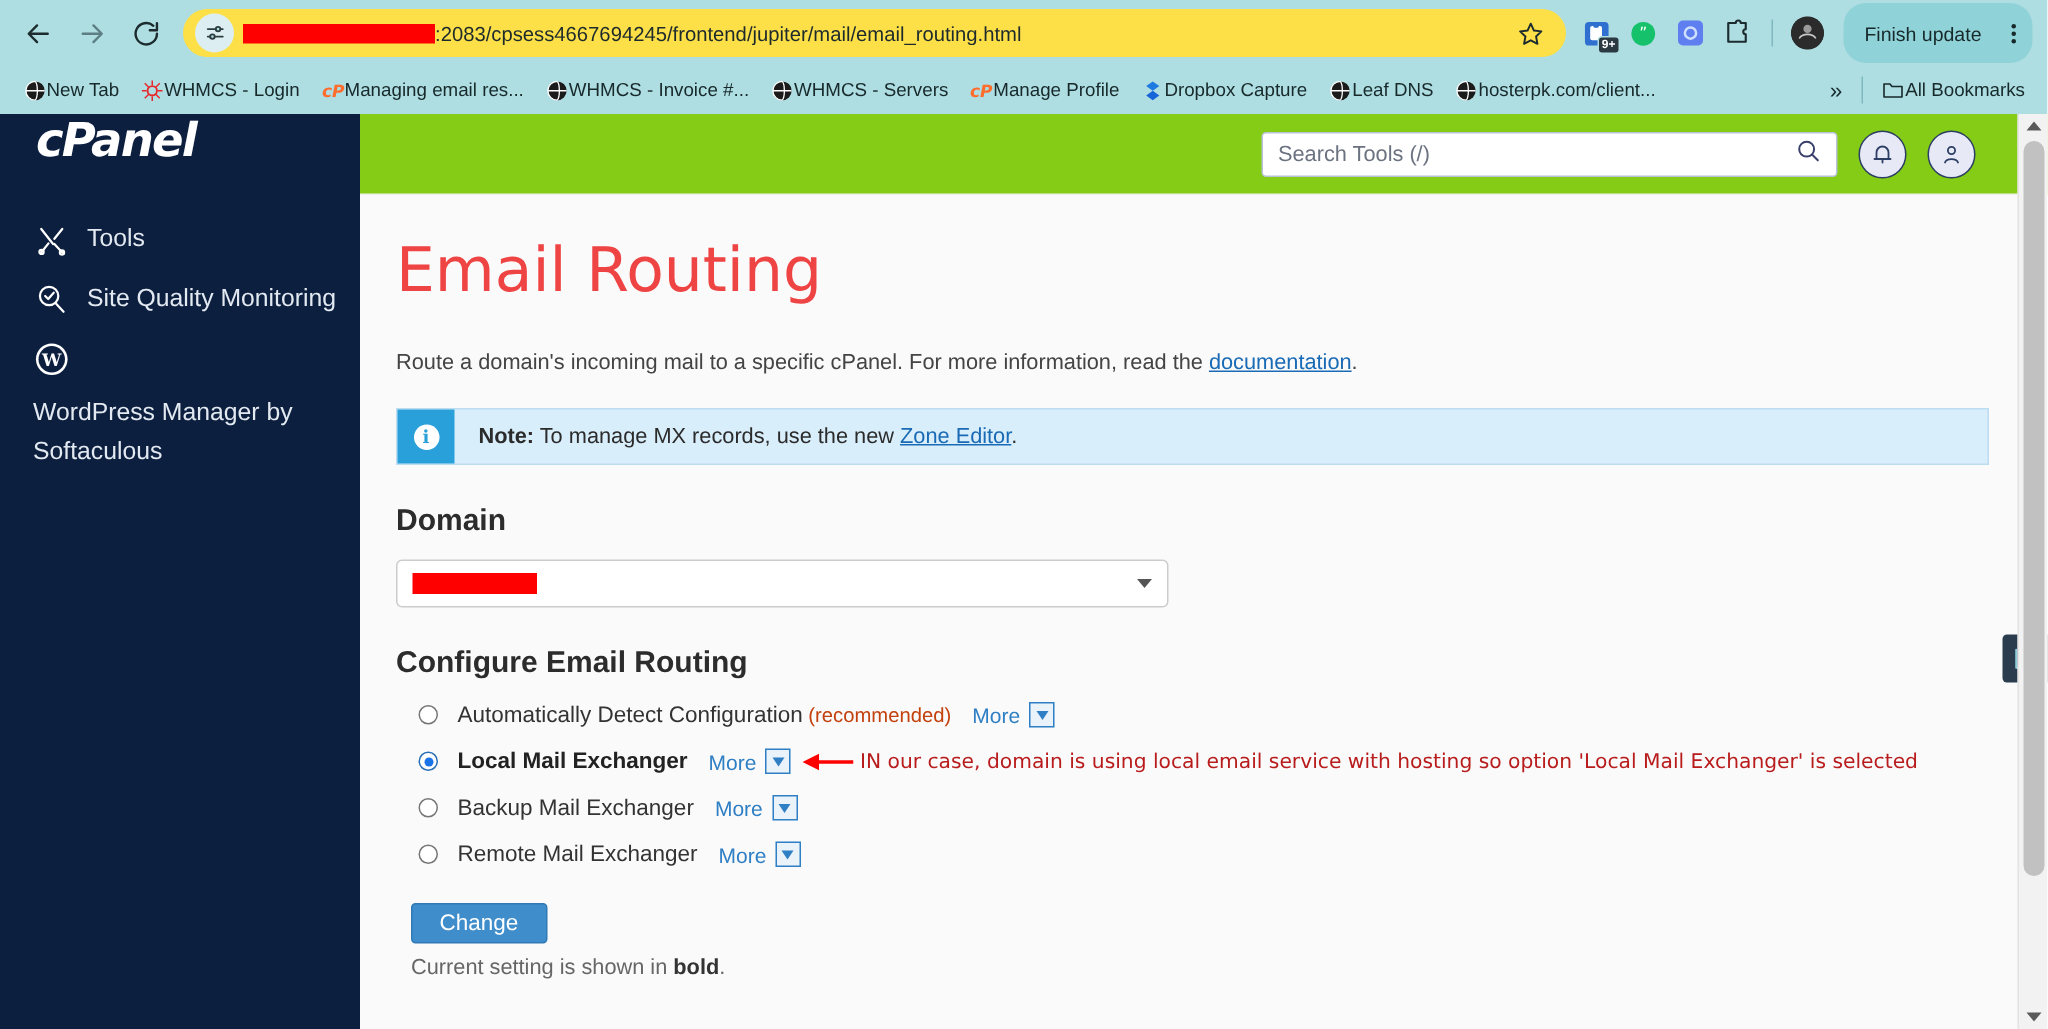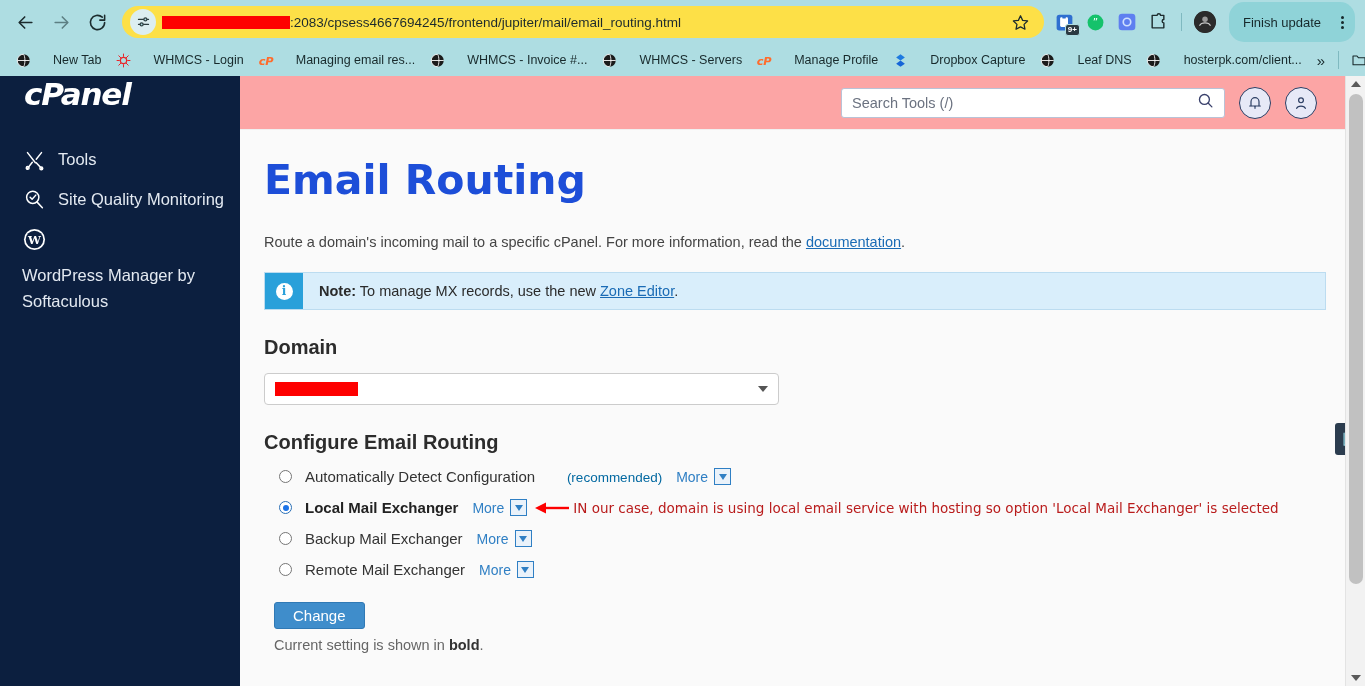--- a/index.html
+++ b/index.html
@@ -127,21 +127,21 @@
     height: 32px;
     display: flex;
     align-items: center;
     padding: 0 8px;
     gap: 0px;
     font-size: 12.5px;
     color: #17292b;
     position: relative;
   }
   .bm {
-    display: flex; align-items: center; gap: 22px;
+    display: flex; align-items: center; gap: 0;
     padding: 3px 7px;
     border-radius: 4px;
     white-space: nowrap;
     flex: 0 0 auto;
   }
   .bm-ico { width: 16px; height: 16px; display: flex; align-items: center; justify-content: center; flex:0 0 auto;}
   .bm-label { font-size: 12.5px; }
   .bm-right {
     margin-left: auto;
     display: flex; align-items: center; gap: 2px;
@@ -190,21 +190,21 @@
   
   .content {
     flex: 1 1 auto;
     height: 610px;
     position: relative;
     background: #fafafa;
     overflow: hidden;
   }
   .topbar {
     height: 54px;
-    background: #fca5a5;
+    background: #84cc16;
     display: flex;
     align-items: center;
     justify-content: flex-end;
     padding-right: 48px;
     gap: 14px;
     border-bottom: 1px solid #f0f0f0;
   }
   .search-box {
     width: 384px;
     height: 30px;
@@ -233,22 +233,22 @@
     display: flex; align-items: center; justify-content: center;
   }
 
   .main {
     padding: 26px 0 0 24px;
     height: 556px;
     overflow: hidden;
   }
   h1.page-title {
     font-size: 41px;
-    font-weight: 700;
-    color: #1d4ed8;
+    font-weight: 400;
+    color: #ef4444;
     letter-spacing: 0px;
     margin-bottom: 30px;
     font-family: "DejaVu Sans", sans-serif;
   }
   .intro {
     font-size: 14.5px;
     color: #444;
     margin-bottom: 22px;
   }
   .intro a, .note a { color: #1a6bb5; text-decoration: underline; }
@@ -334,21 +334,21 @@
   .radio-circ.checked::after {
     content: "";
     position: absolute;
     left: 2.5px; top: 2.5px;
     width: 6px; height: 6px;
     border-radius: 50%;
     background: #1a73e8;
   }
   .radio-label { font-size: 15px; color: #333; }
   .radio-label.bold { font-weight: bold; color: #222; }
-  .radio-label .sub { font-size: 13.5px; color: #0369a1; margin-left: 28px; }
+  .radio-label .sub { font-size: 13.5px; color: #c2410c; }
   .more-link {
     color: #2f7fc4;
     font-size: 14px;
     margin-left: 14px;
     margin-right: 6px;
   }
   .more-box {
     width: 17px; height: 17px;
     border: 1px solid #2f7fc4;
     background: #eaf2fa;

